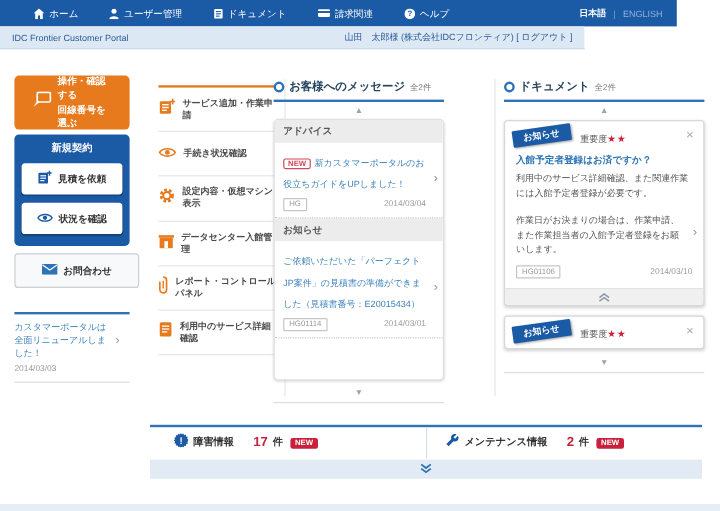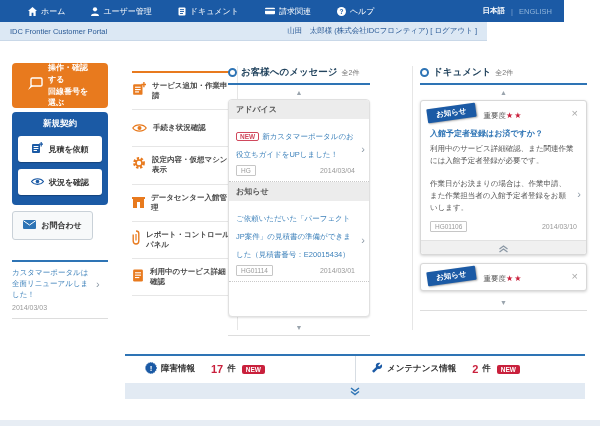--- a/index.html
+++ b/index.html
@@ -32,21 +32,21 @@
   .badge-outline{border:1px solid #c6c6c6;color:#999;background:#fff;font-size:6.5px;padding:1px 4px;border-radius:1px;}
   .badge-new-outline{border:1px solid #d0485c;color:#d0485c;background:#fff;font-size:6.5px;font-weight:bold;padding:0 3px;border-radius:2px;margin-right:3px;}
   .badge-new-solid{background:#c9203c;color:#fff;font-size:6.5px;font-weight:bold;padding:1px 4px;border-radius:2px;}
 
   
   .btn-orange{position:absolute;left:12px;top:63px;width:96px;height:45px;background:#e87a1e;border-radius:4px;color:#fff;display:flex;align-items:center;gap:5px;padding:0 15px;box-sizing:border-box;cursor:pointer;}
   .btn-orange .txt{font-size:8px;font-weight:bold;line-height:1.45;}
   .panel-blue{position:absolute;left:12px;top:112px;width:96px;height:93px;background:#1b5aa5;border-radius:4px;box-sizing:border-box;padding:6px;}
   .panel-blue .ptitle{color:#fff;font-size:8.5px;font-weight:bold;text-align:center;margin-bottom:6px;}
   .wbtn{background:#fff;border-radius:3px;height:26px;display:flex;align-items:center;justify-content:center;gap:5px;font-size:8px;font-weight:bold;color:#333;margin-bottom:7px;cursor:pointer;box-shadow:0 1px 1px rgba(0,0,0,.25);}
-  .btn-contact{position:absolute;left:12px;top:211px;width:81px;height:29px;background:#f7f9fa;border:1px solid #c9d1d8;border-radius:3px;display:flex;align-items:center;justify-content:center;gap:5px;font-size:8px;font-weight:bold;color:#333;box-sizing:border-box;cursor:pointer;}
+  .btn-contact{position:absolute;left:12px;top:211px;width:104px;height:29px;background:#f7f9fa;border:1px solid #c9d1d8;border-radius:3px;display:flex;align-items:center;justify-content:center;gap:5px;font-size:8px;font-weight:bold;color:#333;box-sizing:border-box;cursor:pointer;}
   .news{position:absolute;left:12px;top:256px;width:96px;}
   .news-item{display:flex;align-items:center;gap:2px;margin-top:6px;}
   .news-line{height:1px;background:#ddd;margin-top:7px;}
 
   
   .col2{position:absolute;left:132px;top:66px;width:101px;}
   .col2-head{display:flex;align-items:center;gap:5px;color:#e87a1e;font-size:9px;font-weight:bold;}
   .orange-rule{height:2px;background:#e87a1e;margin-top:5px;}
   .pitem{display:flex;align-items:center;gap:6px;padding:8px 0;border-bottom:1px solid #e6e6e6;cursor:pointer;min-height:20px;}
   .pitem .lbl{font-size:7.5px;font-weight:bold;color:#4a4a4a;line-height:1.35;}

